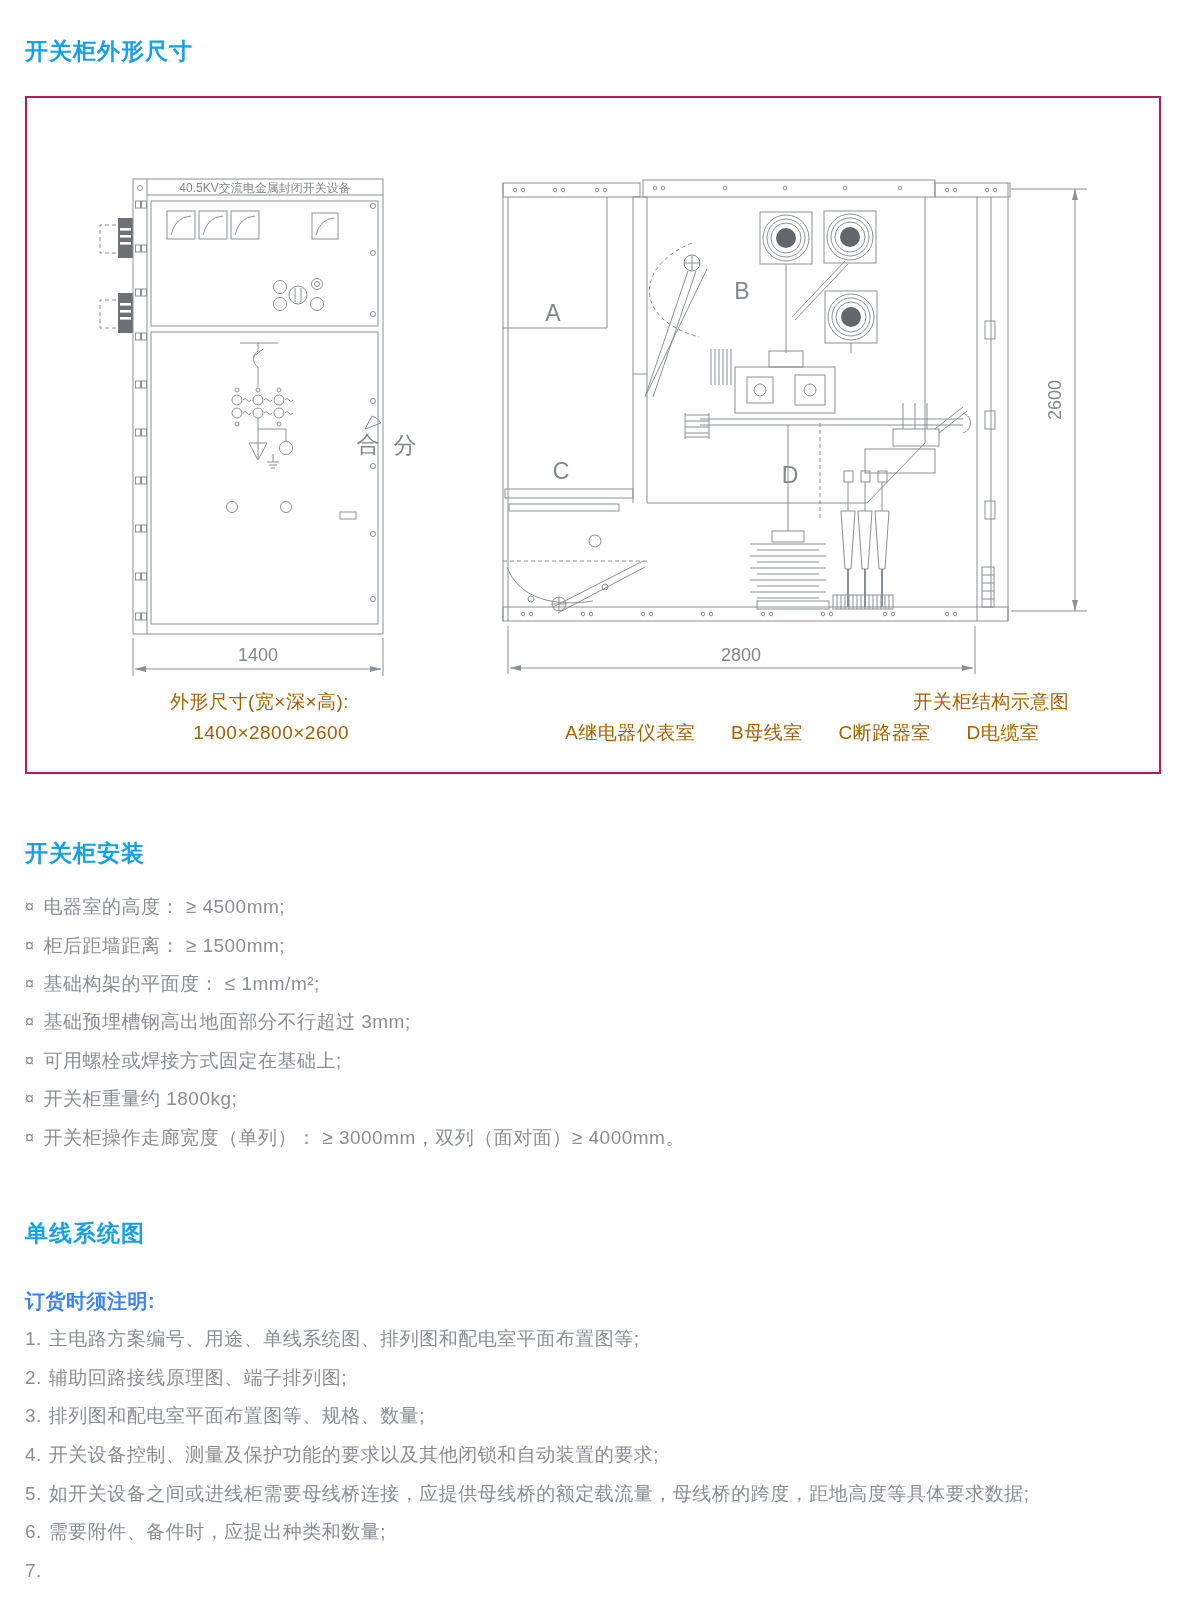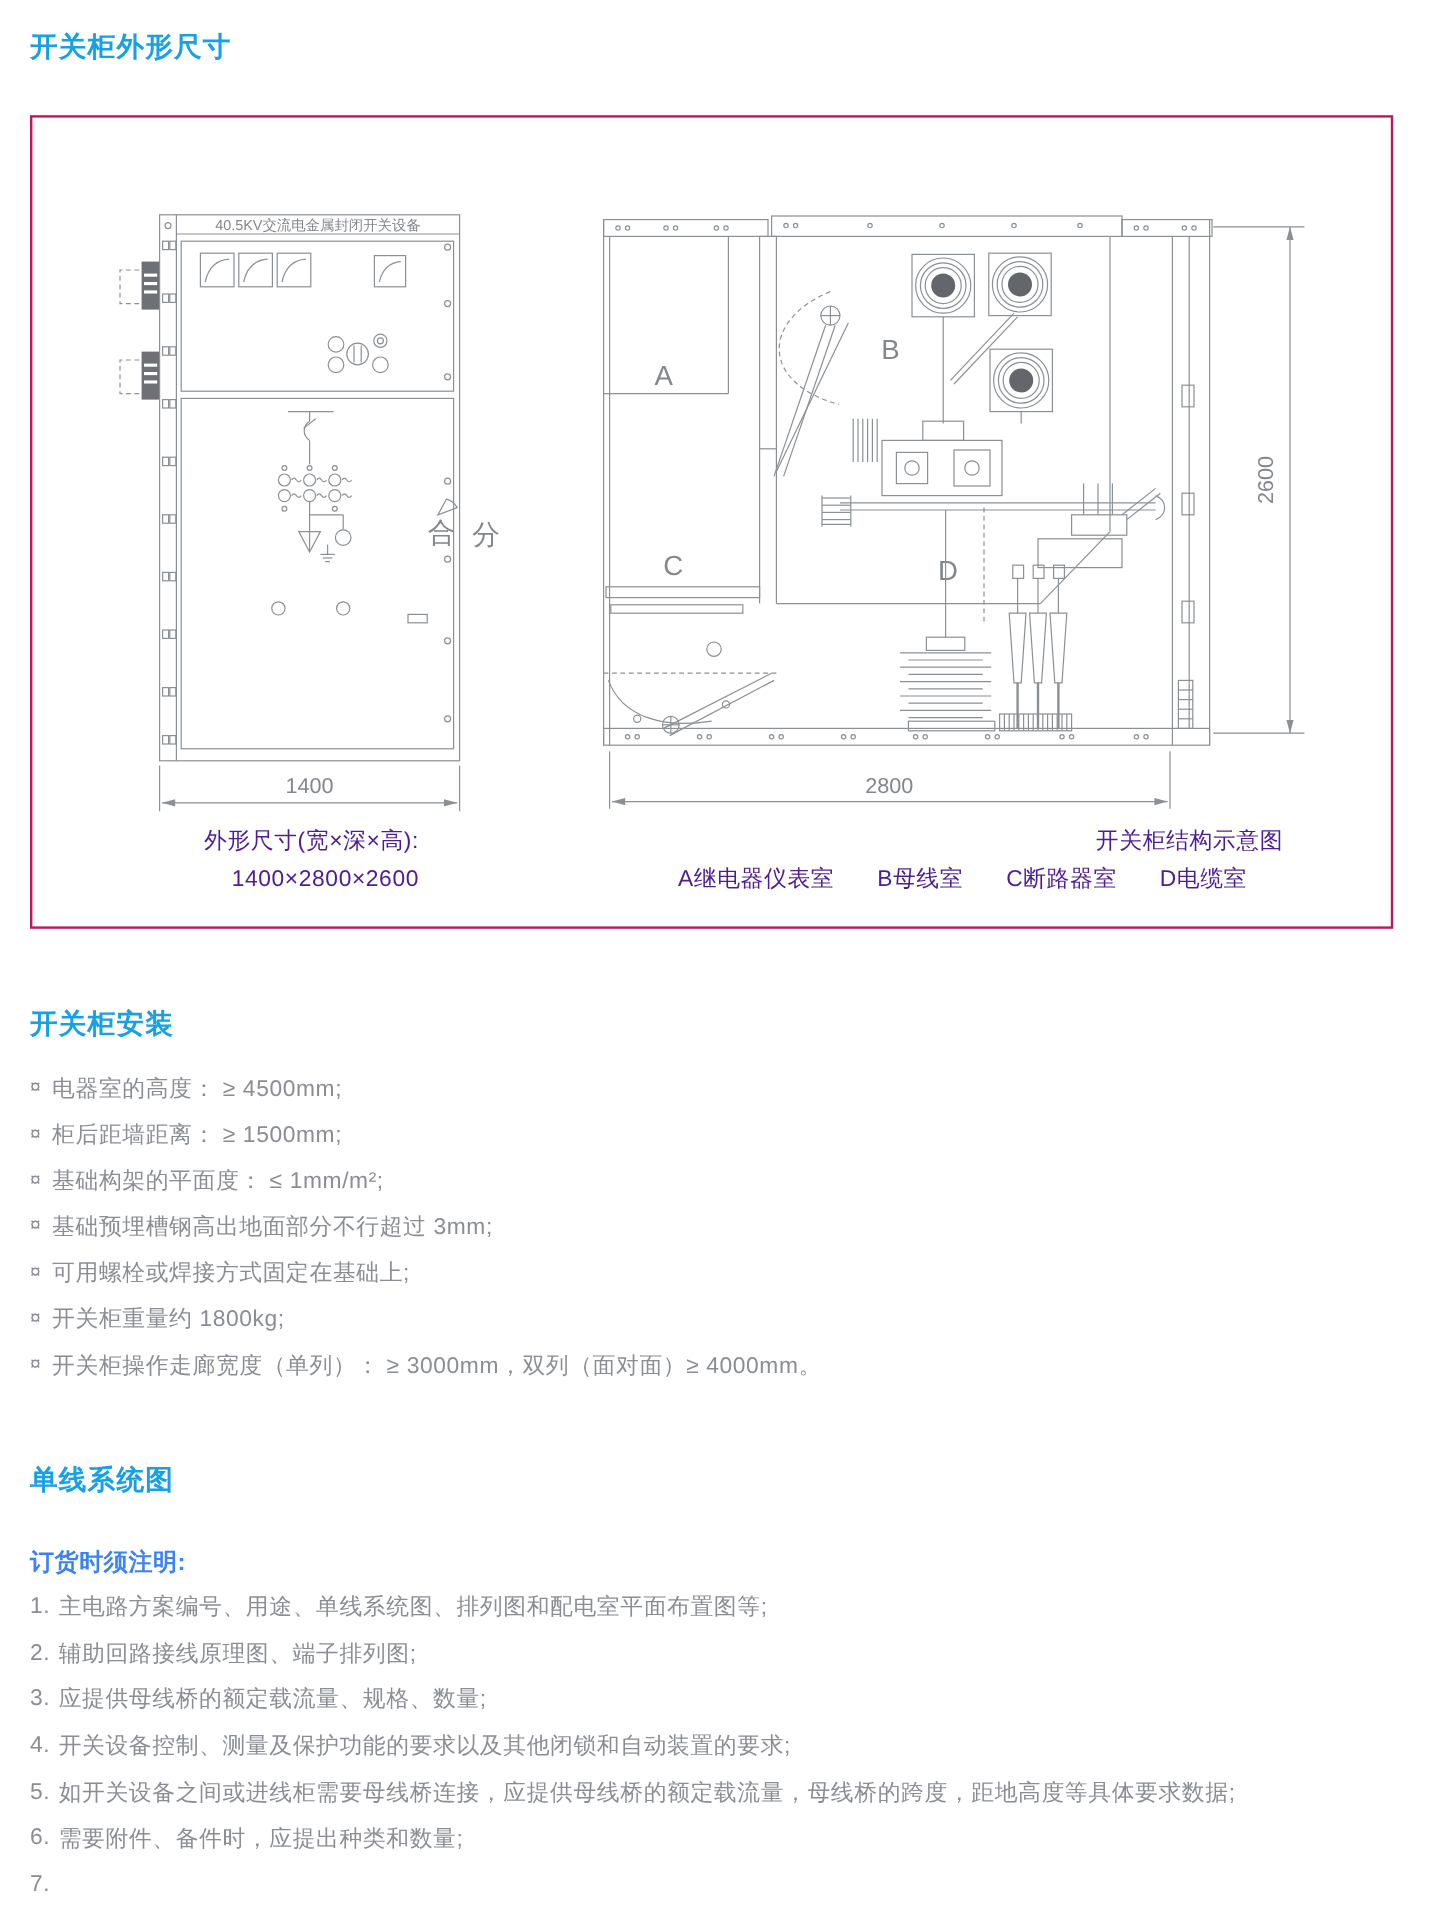--- a/index.html
+++ b/index.html
@@ -1,25 +1,25 @@
 <!DOCTYPE html>
 <html><head>
 <meta charset="utf-8">
 <style>
   html,body{margin:0;padding:0;background:#ffffff;}
   .page{position:relative;width:1191px;height:1602px;background:#fff;overflow:hidden;
         font-family:"Liberation Sans","DejaVu Sans",sans-serif;}
   .sec-title{position:absolute;left:25px;margin:0;font-size:23px;font-weight:bold;
              color:#17a0e6;letter-spacing:1px;}
-  #title-outline{top:24px;}
+  #title-outline{top:36px;}
   #title-install{top:838px;text-align:right;}
   #title-order{top:1218px;}
   .diagram-box{position:absolute;left:25px;top:96px;width:1132px;height:674px;
                border:2px solid #be185d;background:#fff;text-align:right;}
-  .caption{position:absolute;font-size:19px;color:#4c1d95;line-height:31px;letter-spacing:.5px;}
+  .caption{position:absolute;font-size:19px;color:#a16207;line-height:31px;letter-spacing:.5px;}
   #caption-left{left:143px;top:588px;}
   #caption-right{left:538px;top:588px;}
   .legend span{margin-right:30px;}
   .blist{position:absolute;left:25px;top:888px;margin:0;padding:0;list-style:none;}
   .blist li{display:flex;align-items:center;height:38.4px;font-size:19px;color:#8a8e93;letter-spacing:.5px;}
   .blist .bullet{font-size:16px;margin-right:9px;color:#8a8e93;}
   .nlist{position:absolute;left:25px;top:1320px;margin:0;padding:0;list-style:none;}
   .nlist li{display:flex;align-items:center;height:38.6px;font-size:19px;color:#8a8e93;letter-spacing:.5px;}
   .nlist .num{margin-right:7px;}
   .subtitle{position:absolute;left:25px;top:1288px;font-size:20px;font-weight:bold;color:#3b82f6;letter-spacing:.5px;}
@@ -472,21 +472,21 @@
     <li>
       <span class="num">1.</span>
       <span>主电路方案编号、用途、单线系统图、排列图和配电室平面布置图等;</span>
       </li>
     <li>
       <span class="num">2.</span>
       <span>辅助回路接线原理图、端子排列图;</span>
       </li>
     <li>
       <span class="num">3.</span>
-      <span>应提供母线桥的额定载流量、规格、数量;</span>
+      <span>排列图和配电室平面布置图等、规格、数量;</span>
       </li>
     <li>
       <span class="num">4.</span>
       <span>开关设备控制、测量及保护功能的要求以及其他闭锁和自动装置的要求;</span>
       </li>
     <li>
       <span class="num">5.</span>
       <span>如开关设备之间或进线柜需要母线桥连接，应提供母线桥的额定载流量，母线桥的跨度，距地高度等具体要求数据;</span>
       </li>
     <li>

